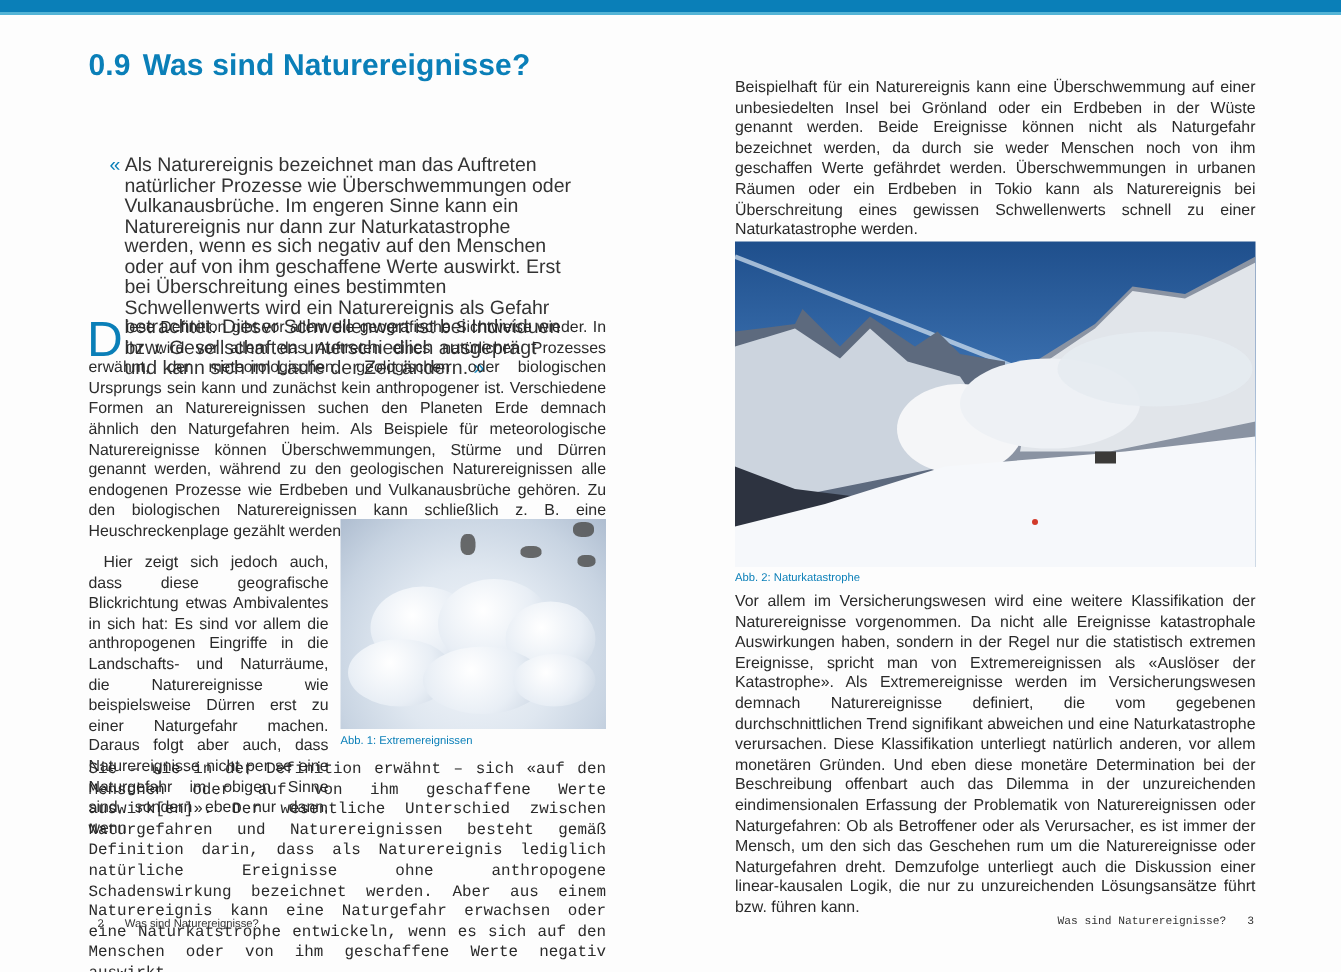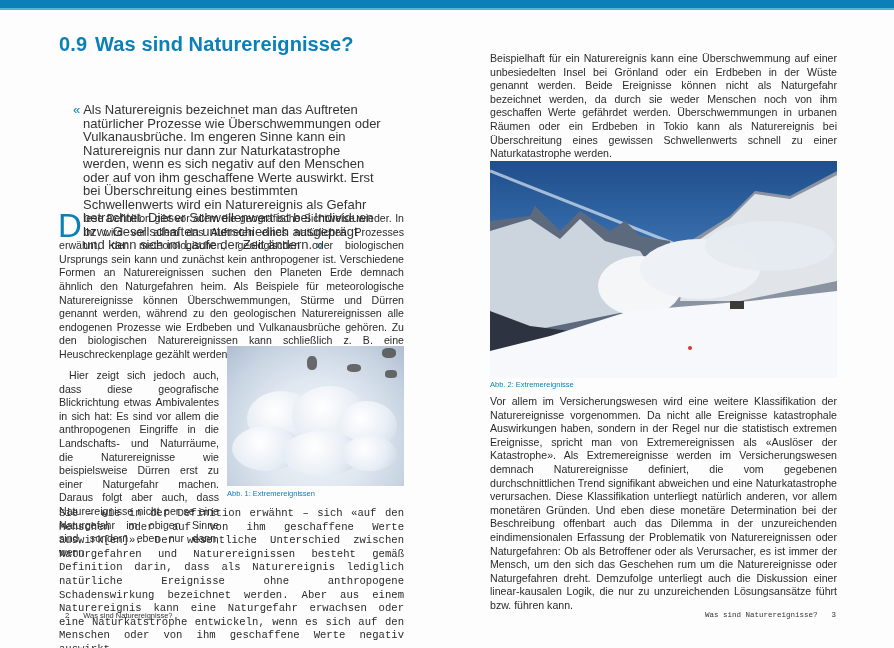--- a/index.html
+++ b/index.html
@@ -73,17 +73,17 @@
     <polygon points="160,110 200,80 240,55 265,30 300,35 347,10 347,217 140,217" fill="#8a93a2"></polygon>
     <polygon points="200,85 240,58 265,33 300,38 347,14 347,120 250,140 190,140" fill="#f0f3f7" opacity="0.85"></polygon>
     <ellipse cx="150" cy="125" rx="42" ry="30" fill="#f5f6f8"></ellipse>
     <ellipse cx="210" cy="108" rx="60" ry="30" fill="#eef1f5"></ellipse>
     <ellipse cx="280" cy="85" rx="65" ry="25" fill="#e6ebf1" opacity="0.9"></ellipse>
     <polygon points="0,190 60,175 140,150 200,145 260,140 347,130 347,217 0,217" fill="#f6f8fb"></polygon>
     <rect x="240" y="140" width="14" height="8" fill="#3b3a38"></rect>
     <circle cx="200" cy="187" r="2" fill="#d23a2a"></circle>
   </svg>
 </div>
-<div class="cap2">Abb. 2: Extremereignisse</div>
+<div class="cap2">Abb. 2: Naturkatastrophe</div>
 
 <div class="body r2">Vor allem im Versicherungswesen wird eine weitere Klassifikation der Naturereignisse vorgenommen. Da nicht alle Ereignisse katastrophale Auswirkungen haben, sondern in der Regel nur die statistisch extremen Ereignisse, spricht man von Extremereignissen als «Auslöser der Katastrophe». Als Extremereignisse werden im Versicherungswesen demnach Naturereignisse definiert, die vom gegebenen durchschnittlichen Trend signifikant abweichen und eine Naturkatastrophe verursachen. Diese Klassifikation unterliegt natürlich anderen, vor allem monetären Gründen. Und eben diese monetäre Determination bei der Beschreibung offenbart auch das Dilemma in der unzureichenden eindimensionalen Erfassung der Problematik von Naturereignissen oder Naturgefahren: Ob als Betroffener oder als Verursacher, es ist immer der Mensch, um den sich das Geschehen rum um die Naturereignisse oder Naturgefahren dreht. Demzufolge unterliegt auch die Diskussion einer linear-kausalen Logik, die nur zu unzureichenden Lösungsansätze führt bzw. führen kann.</div>
 
 <div class="footer footR"><span>Was sind Naturereignisse?</span><span class="pn">3</span></div>
 
 </body></html>

